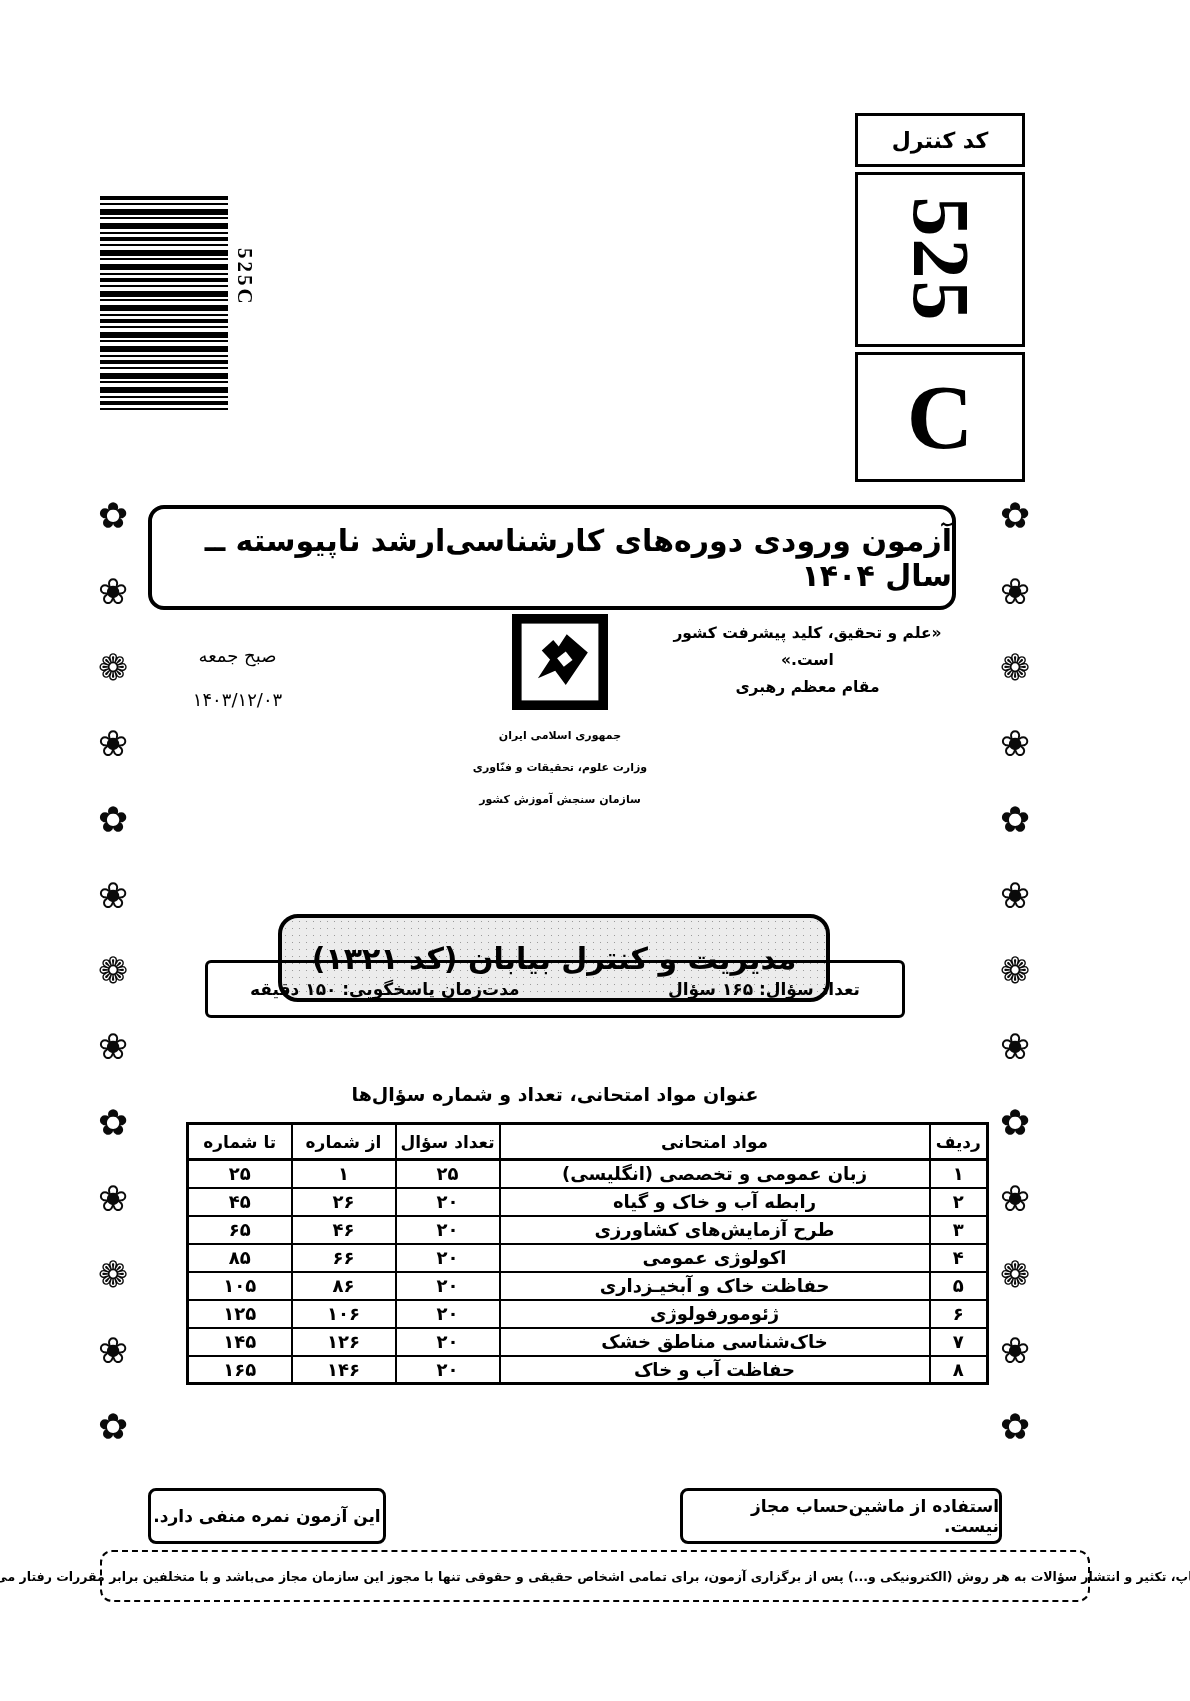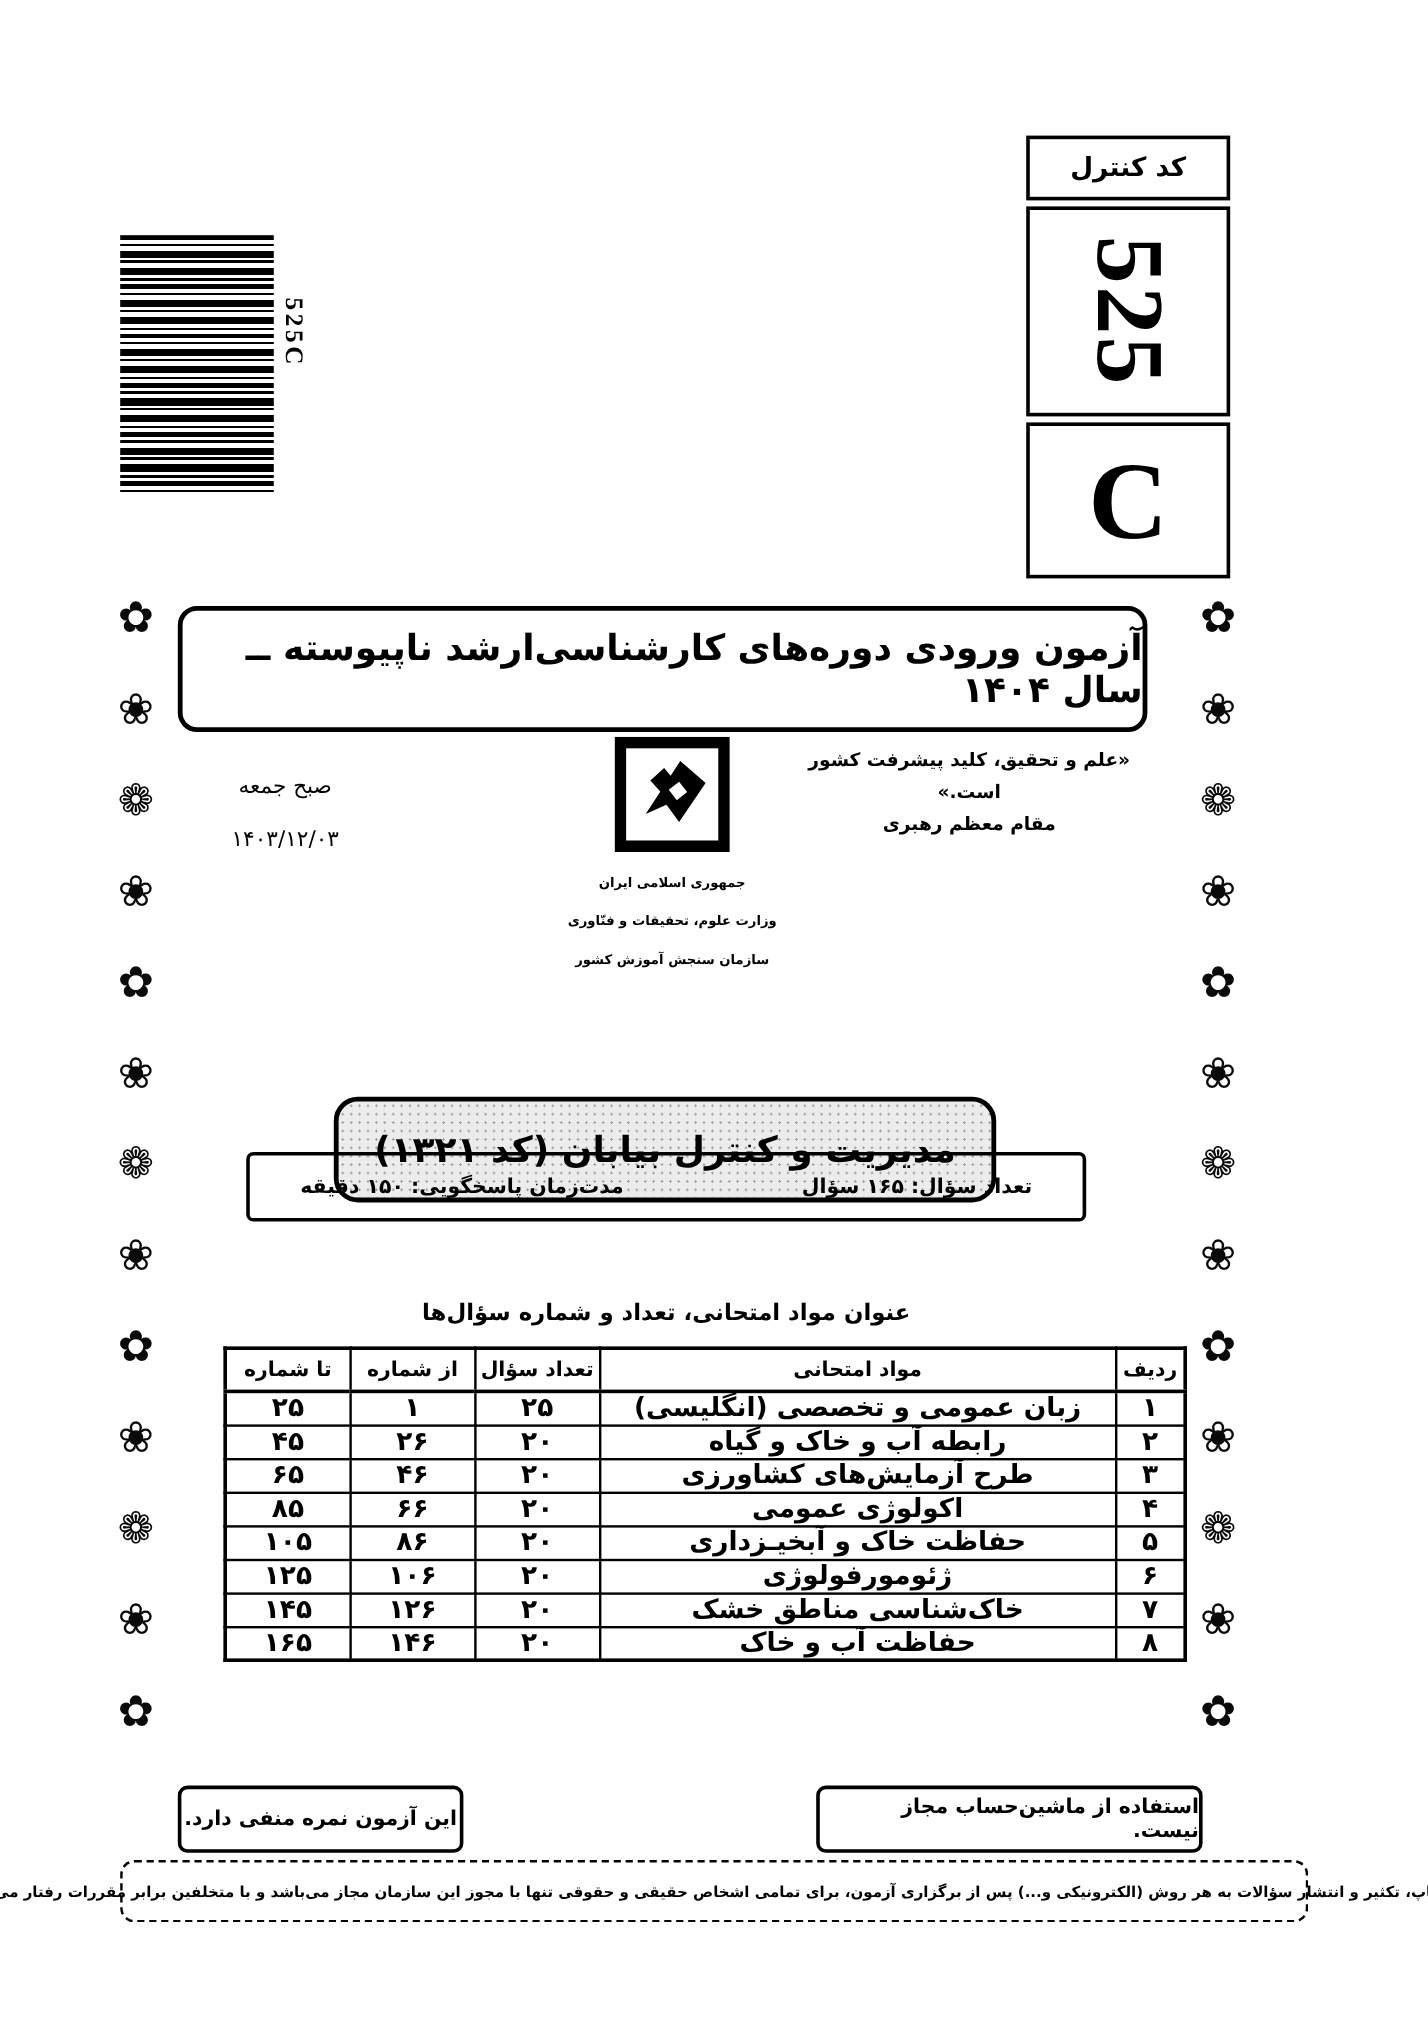--- a/index.html
+++ b/index.html
@@ -55,21 +55,21 @@
   .exam-title { font-size:30px; font-weight:bold; }
 
   
   .info-row { position:absolute; left:205px; top:960px; width:700px; height:58px; border:3px solid #000; border-radius:6px; display:flex; align-items:center; justify-content:space-between; padding:0 42px; font-weight:bold; font-size:17px; }
 
   
   .table-caption { position:absolute; left:290px; top:1083px; width:530px; text-align:center; font-weight:bold; font-size:19px; }
   table.subjects { position:absolute; left:186px; top:1122px; width:800px; border-collapse:collapse; table-layout:fixed; }
   table.subjects th, table.subjects td { border:2px solid #000; font-weight:bold; text-align:center; }
   table.subjects th { height:36px; font-size:17px; border-bottom-width:3px; }
-  table.subjects td { height:28px; font-size:22px; }
+  table.subjects td { height:28px; font-size:18px; }
   table.subjects { border:3px solid #000; }
   table.subjects tbody tr:nth-child(4) td,
   table.subjects tbody tr:nth-child(5) td,
   table.subjects tbody tr:nth-child(7) td { border-top-style:dashed; }
 
   
   .note-box { position:absolute; top:1488px; height:56px; border:3px solid #000; border-radius:8px; display:flex; align-items:center; justify-content:center; font-weight:bold; font-size:17px; background:#fff; }
   .note-left  { left:148px; width:238px; }
   .note-right { left:680px; width:322px;padding-left:21px; }
 

